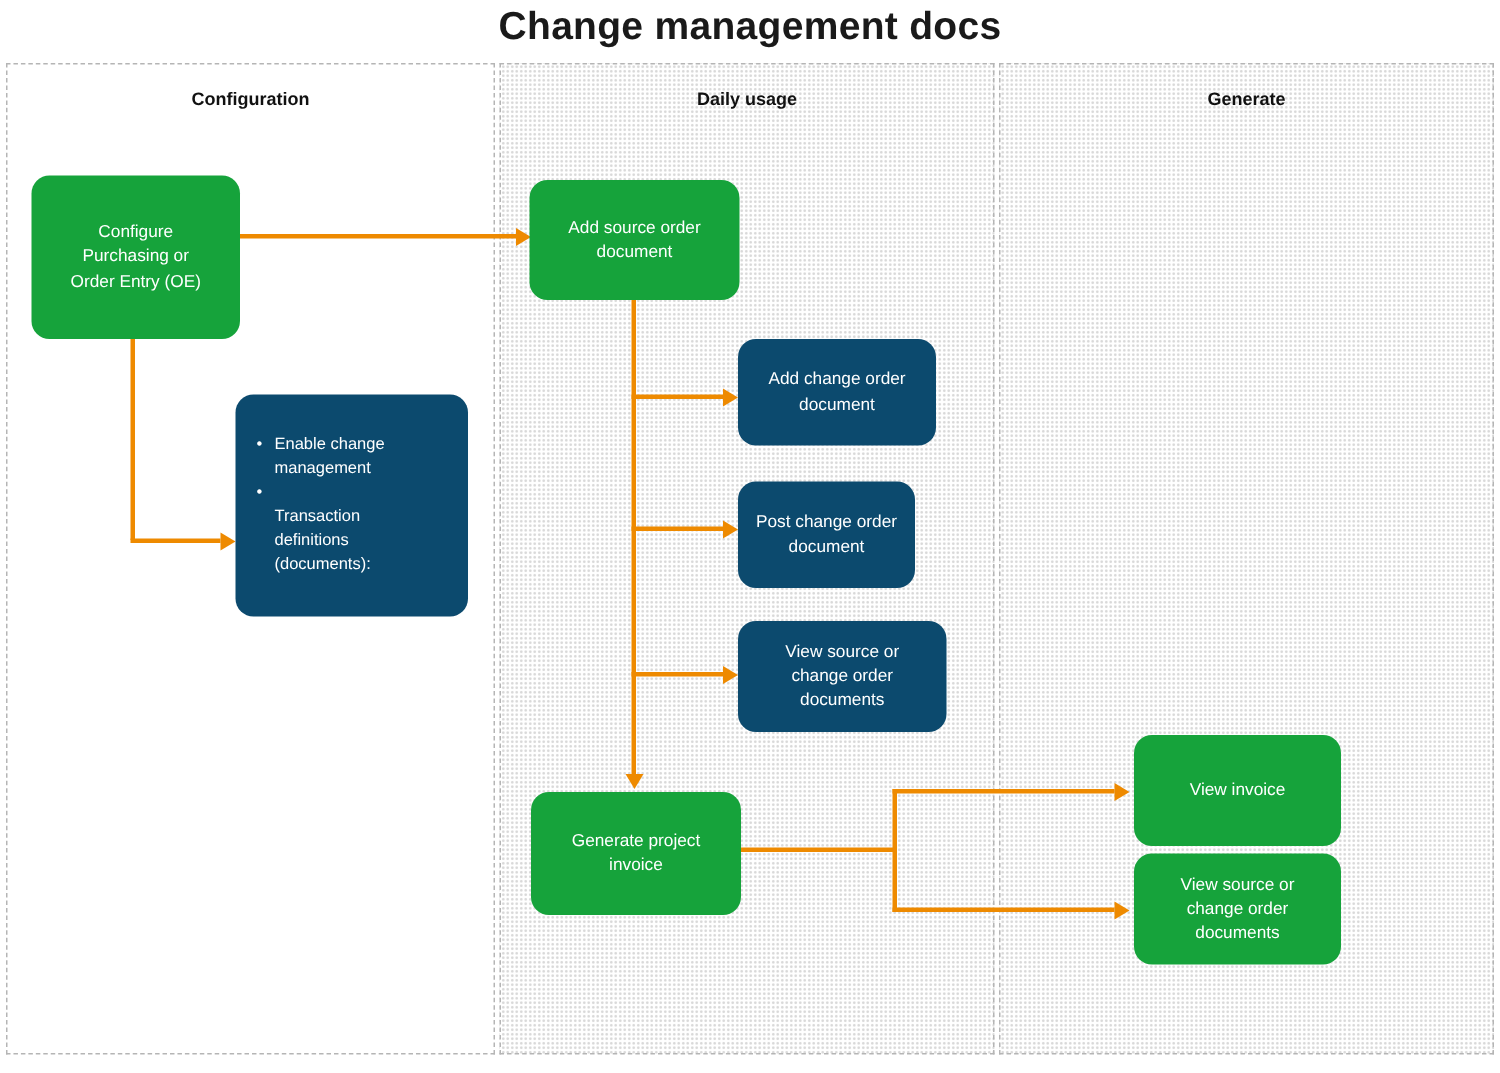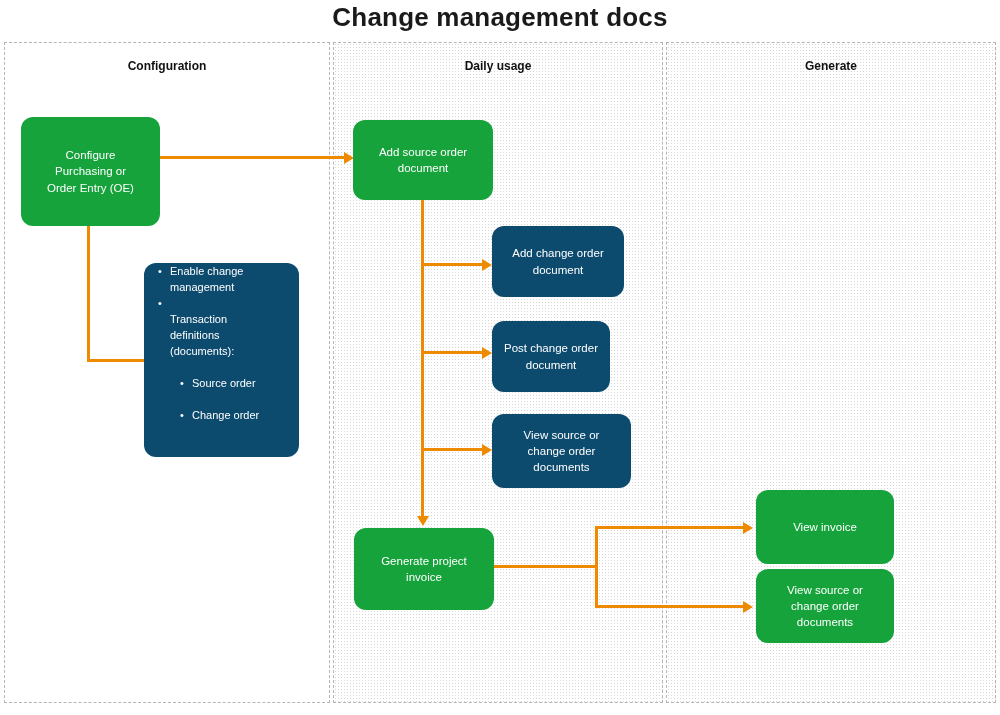--- a/index.html
+++ b/index.html
@@ -36,21 +36,21 @@
   .node{
     position:absolute;z-index:2;border-radius:12px;color:#fff;
     display:flex;align-items:center;justify-content:center;text-align:center;
     font-size:11.5px;line-height:1.4;padding:6px 8px;
   }
   .node .node-label{white-space:pre-line;}
   .node.green{background:var(--green);}
   .node.blue{background:var(--blue);}
 
   .n-configure{left:21px;top:117px;width:139px;height:109px;}
-  .n-details{left:144px;top:263px;width:155px;height:194px;justify-content:flex-start;text-align:left;}
+  .n-details{left:157px;top:263px;width:155px;height:148px;justify-content:flex-start;text-align:left;}
   .n-add-source{left:353px;top:120px;width:140px;height:80px;}
   .n-add-change{left:492px;top:226px;width:132px;height:71px;}
   .n-post-change{left:492px;top:321px;width:118px;height:71px;}
   .n-view-source-daily{left:492px;top:414px;width:139px;height:74px;}
   .n-generate{left:354px;top:528px;width:140px;height:82px;}
   .n-view-invoice{left:756px;top:490px;width:138px;height:74px;}
   .n-view-source-rep{left:756px;top:569px;width:138px;height:74px;}
 
   .details-list{list-style:none;font-size:11px;line-height:1.45;margin:0;padding:0 6px 0 6px;}
   .details-list > li{padding-left:12px;position:relative;white-space:pre-line;}
@@ -116,24 +116,20 @@
   </div>
 
   <div class="node blue n-details">
     <ul class="details-list">
       <li>Enable change
 management</li>
       <li>
         <span>Transaction
 definitions
 (documents):</span>
-        <ul class="details-sublist">
-          <li>Source order</li>
-          <li>Change order</li>
-        </ul>
       </li>
     </ul>
   </div>
 
   <div class="node green n-add-source">
     <div class="node-label">Add source order
 document</div>
   </div>
 
   <div class="node blue n-add-change">

